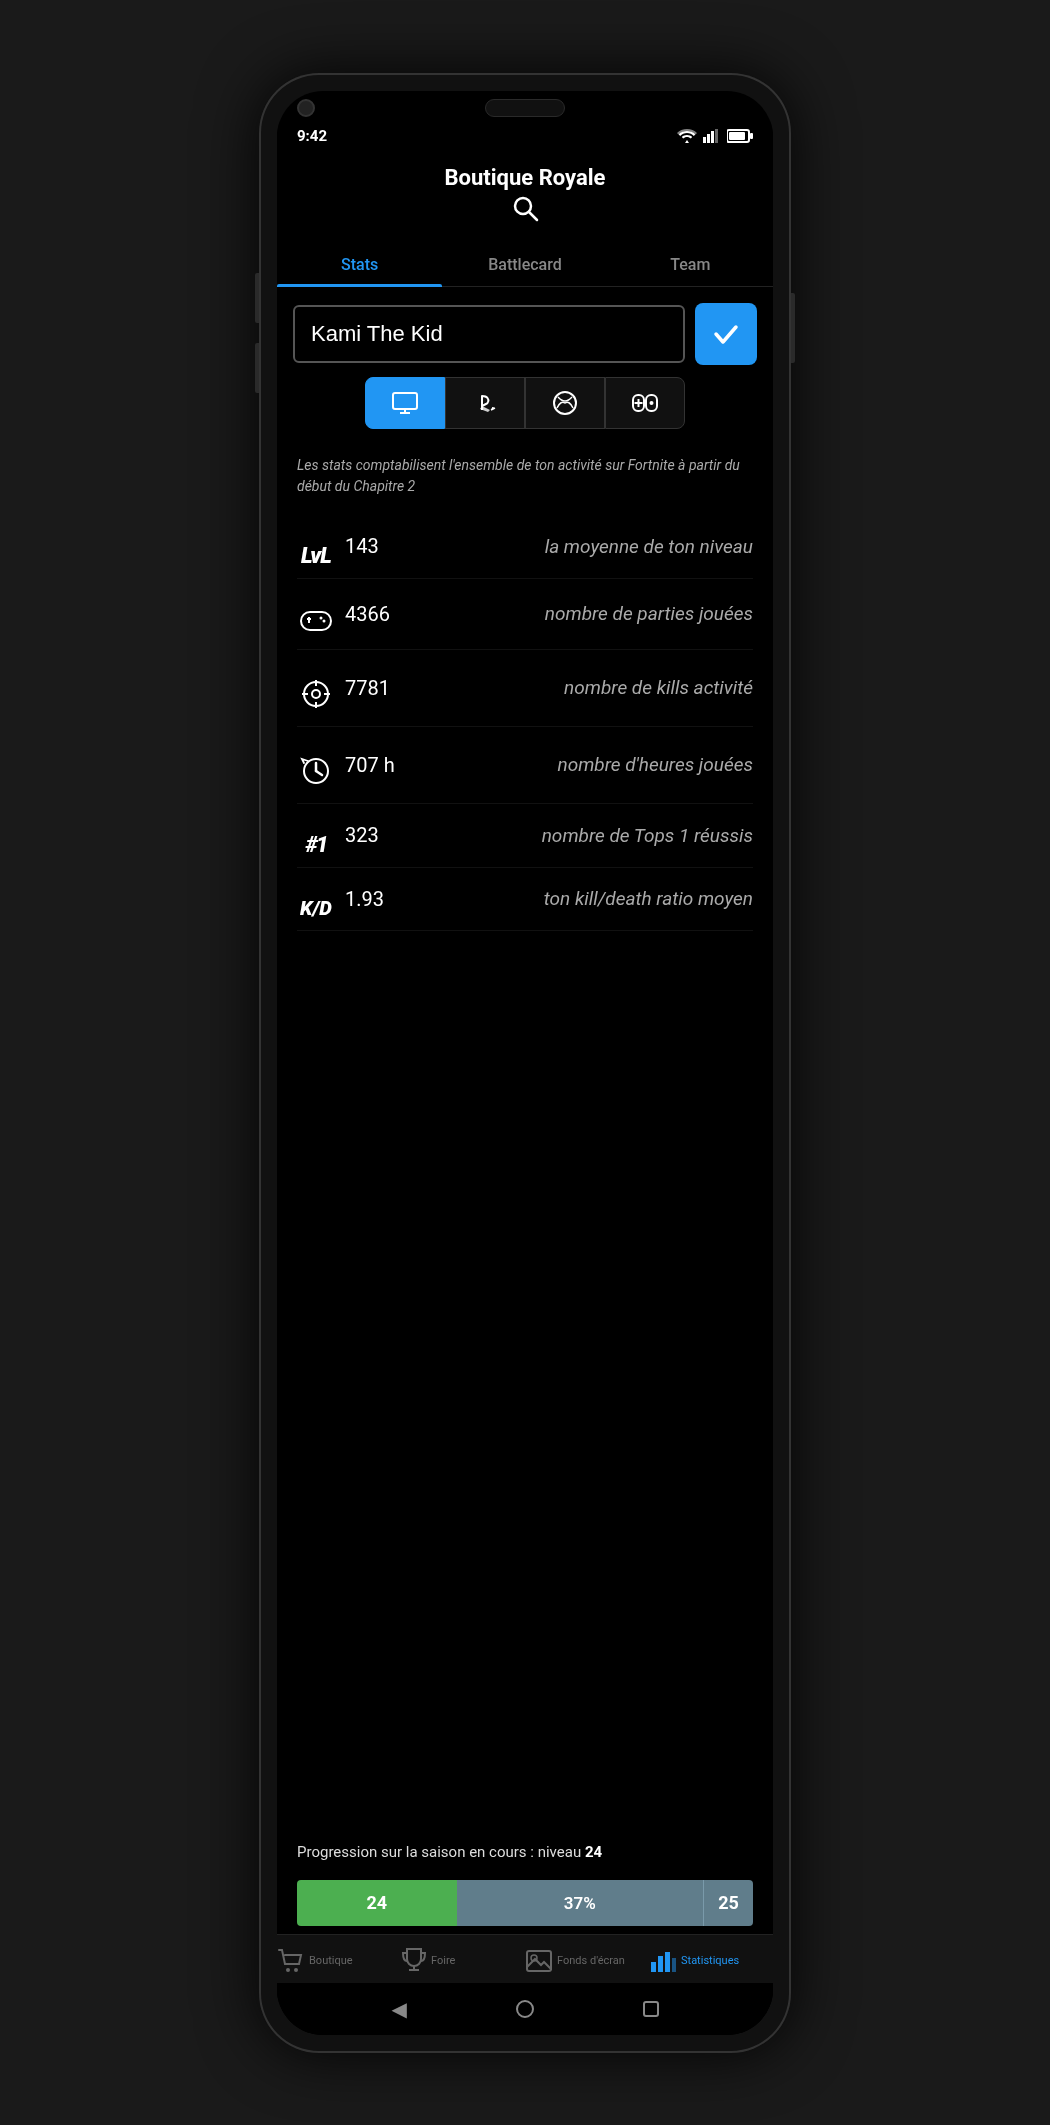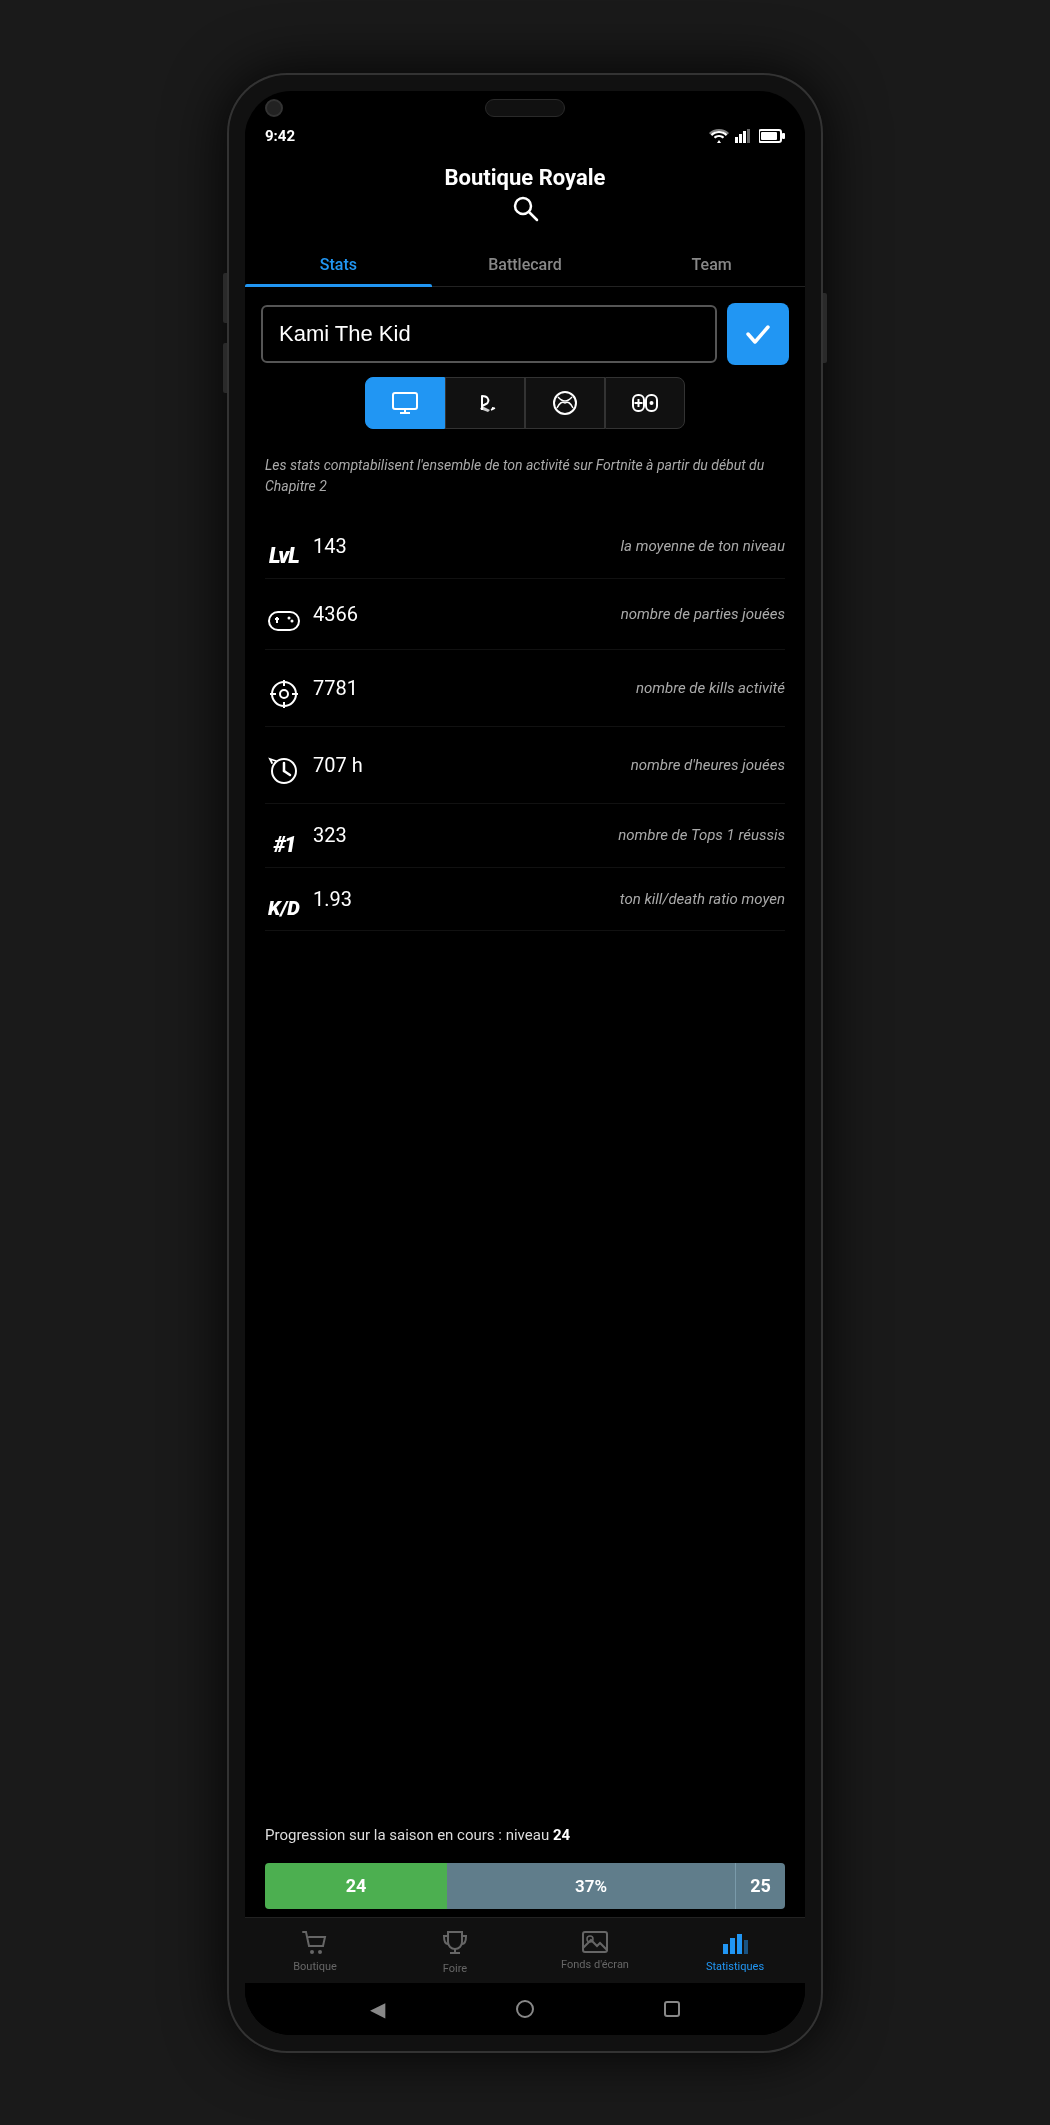--- a/index.html
+++ b/index.html
@@ -7,21 +7,21 @@
     body {
       background: #1a1a1a;
       display: flex;
       justify-content: center;
       align-items: center;
       min-height: 2125px;
       font-family: 'Roboto', Arial, sans-serif;
     }
 
     .phone-outer {
-      width: 596px;
+      width: 532px;
       height: 1980px;
       background: #111;
       border-radius: 60px;
       padding: 18px;
       box-shadow: 0 0 60px rgba(0,0,0,0.9), inset 0 0 0 2px #333;
       position: relative;
       display: flex;
       flex-direction: column;
       justify-content: flex-end;
     }
@@ -251,21 +251,21 @@
     }
 
     .stat-value {
       color: #fff;
       font-size: 20px;
       font-weight: 400;
     }
 
     .stat-label {
       color: #aaa;
-      font-size: 15px;
+      font-size: 19px;
       font-style: italic;
     }
 
     
     .lvl-text {
       font-size: 22px;
       font-weight: 900;
       color: #fff;
       font-style: italic;
       letter-spacing: -1px;
@@ -337,21 +337,21 @@
     .bottom-nav {
       background: #111;
       display: flex;
       border-top: 1px solid #222;
       padding: 8px 0 4px 0;
     }
 
     .nav-item {
       flex: 1;
       display: flex;
-      flex-direction: column;
+      flex-direction: row;
       align-items: center;
       gap: 4px;
       cursor: pointer;
       padding: 4px 0;
     }
 
     .nav-label {
       font-size: 11px;
       color: #666;
     }

